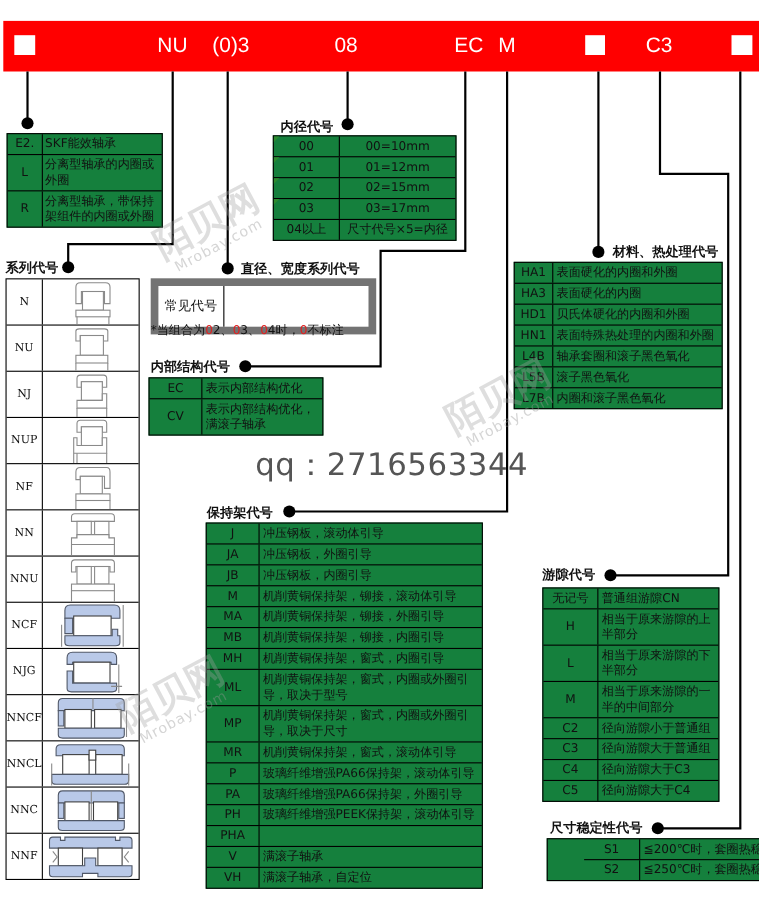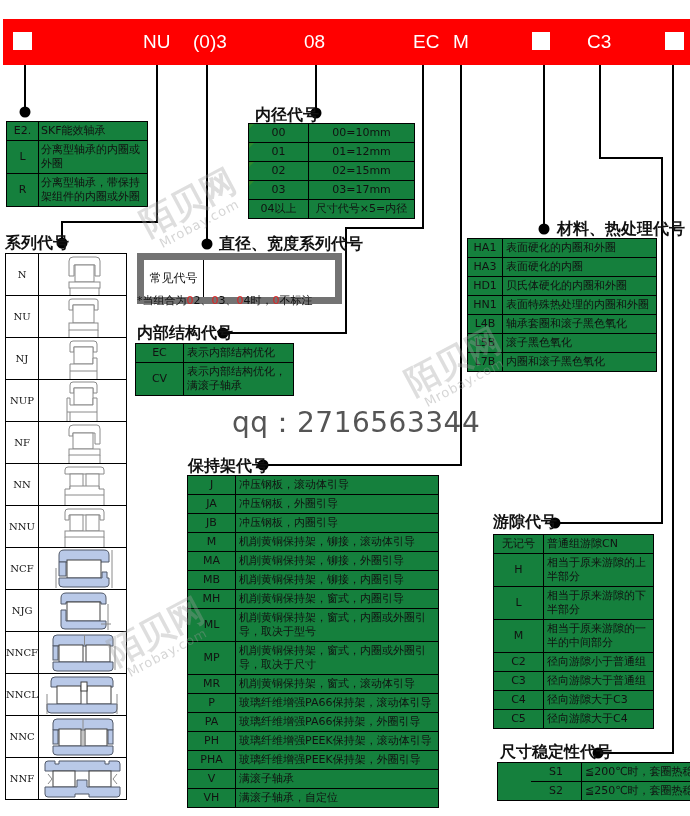--- a/index.html
+++ b/index.html
@@ -11,21 +11,21 @@
     .hitem { position:absolute; top:13px; color:#fff; font-family:"Liberation Sans", sans-serif;
              font-size:19px; line-height:20px; white-space:nowrap; }
     .hsq { position:absolute; top:13px; width:19px; height:18px; background:#ffffff; }
 
     
     #connectors { position:absolute; left:0; top:0; width:690px; height:816px; pointer-events:none; }
     #connectors polyline { fill:none; stroke:#000; stroke-width:2; }
     #connectors circle { fill:#000; }
 
     
-    .title { position:absolute; font-size:16px; font-weight:bold; line-height:14px; white-space:nowrap; color:#111; }
+    .title { position:absolute; font-size:12px; font-weight:bold; line-height:14px; white-space:nowrap; color:#111; }
 
     
     .tbl { position:absolute; border:1px solid #000; background:#15803d; font-size:11px; --c1:40px; }
     .tbl .row { display:flex; border-top:1px solid #000; align-items:stretch; }
     .tbl .row:first-child { border-top:none; }
     .tbl .c1 { width:var(--c1); flex:none; border-right:1px solid #000; display:flex; align-items:center;
                justify-content:center; text-align:center; line-height:14px; padding:2px 0; position:relative; }
     .tbl .c2 { flex:1; padding:2px 3px; line-height:14px; display:flex; align-items:center; }
     .tbl.center .c2 { justify-content:center; text-align:center; }
 
@@ -236,21 +236,20 @@
       <div class="c2">玻璃纤维增强PA66保持架，外圈引导</div>
     </div>
 
     <div class="row">
       <div class="c1">PH</div>
       <div class="c2">玻璃纤维增强PEEK保持架，滚动体引导</div>
     </div>
 
     <div class="row">
       <div class="c1">PHA</div>
-      <div class="c2">玻璃纤维增强PEEK保持架，外圈引导</div>
     </div>
 
     <div class="row">
       <div class="c1">V</div>
       <div class="c2">满滚子轴承</div>
     </div>
 
     <div class="row">
       <div class="c1">VH</div>
       <div class="c2">满滚子轴承，自定位</div>

